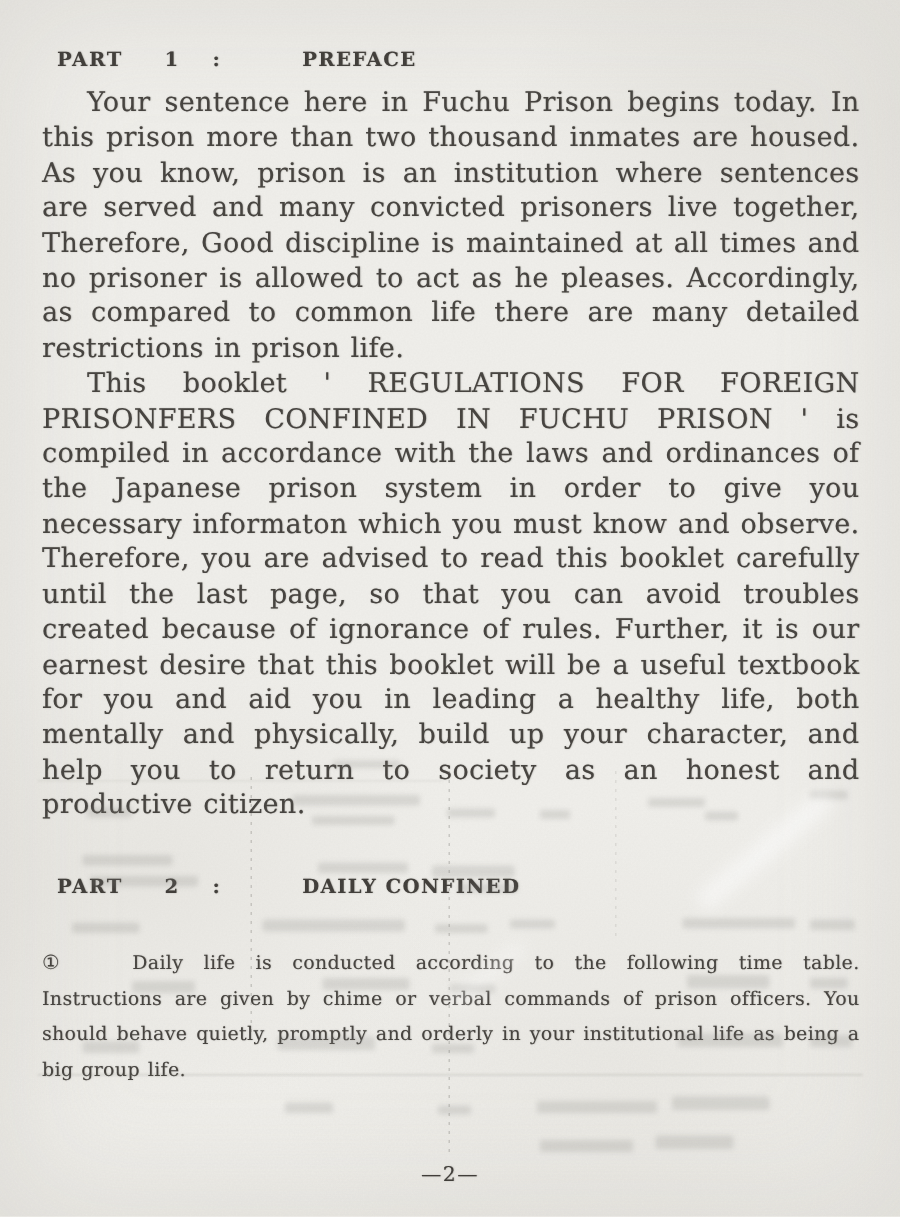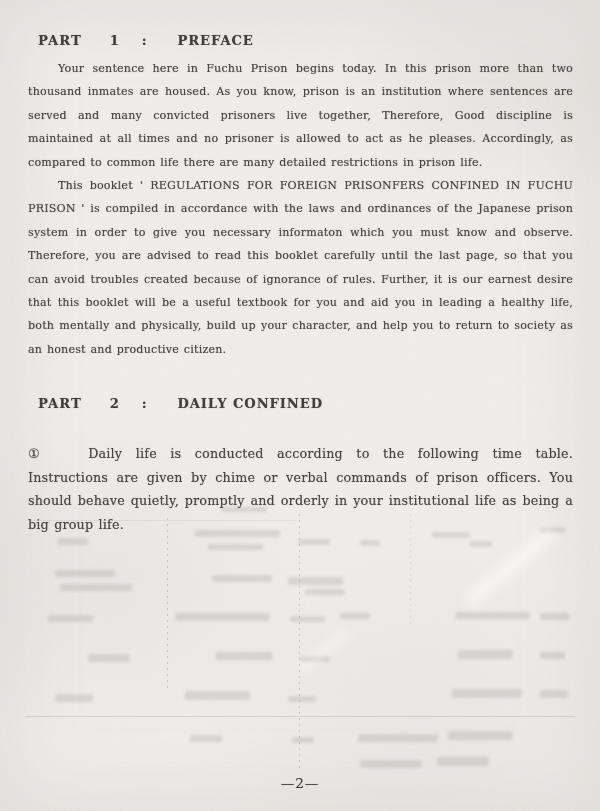--- a/index.html
+++ b/index.html
@@ -31,25 +31,25 @@
     font-size: 13px;
     font-weight: 700;
     letter-spacing: 1.2px;
     color: #403d39;
     text-shadow: 0.3px 0.3px 0.8px rgba(75,72,66,0.55);
     white-space: nowrap;
   }
   .heading .h-part   { margin-left: 10px; }
   .heading .h-num    { margin-left: 22px; }
   .heading .h-colon  { margin-left: 16px; }
-  .heading .h-title  { margin-left: 24px; letter-spacing: 1px; }
+  .heading .h-title  { margin-left: 48px; letter-spacing: 1px; }
 
   .para {
     margin: 0;
-    font-size: 11px;
+    font-size: 18px;
     line-height: 23.4px;
     text-align: justify;
     text-indent: 30px;
     letter-spacing: 0.25px;
     word-spacing: 1px;
     text-shadow: 0.3px 0.3px 0.8px rgba(80,77,71,0.5);
   }
   #para1 { margin-top: 9px; }
   #part2-heading { margin-top: 35px; }
   .item-para {

